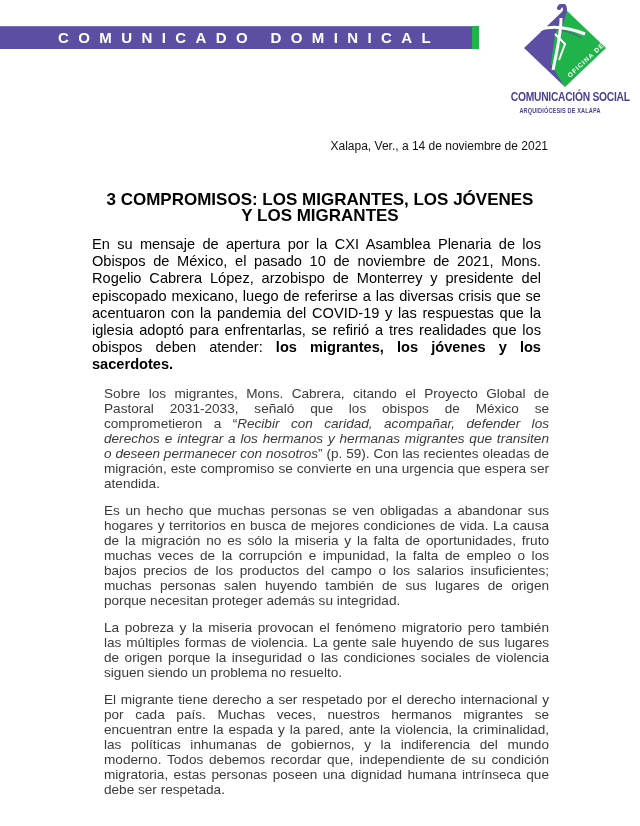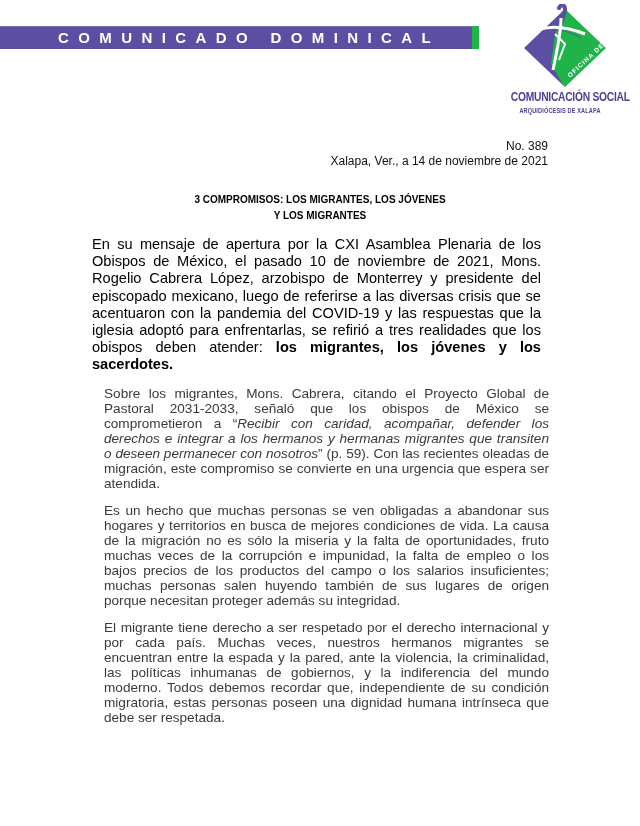--- a/index.html
+++ b/index.html
@@ -93,21 +93,21 @@
       color: #111;
     }
     
     .heading {
       position: absolute;
       left: 60px;
       top: 192px;
       width: 520px;
       text-align: center;
       font-weight: bold;
-      font-size: 10px;
+      font-size: 17px;
       line-height: 16px;
       color: #000;
     }
     
     .body-col {
       position: absolute;
       left: 92px;
       top: 236px;
       width: 457px;
     }
@@ -148,30 +148,30 @@
     <path d="M46,14 C46,30 42,46 38,66" stroke="#ffffff" stroke-width="3" fill="none"></path>
     <path d="M40,30 L50,40 L44,56" stroke="#ffffff" stroke-width="2" fill="none"></path>
 
     <text x="0" y="0" transform="translate(55,74) rotate(-43)" font-family="Liberation Sans, sans-serif" font-size="6.5" font-weight="bold" fill="#ffffff" letter-spacing="1">OFICINA DE</text>
   </svg>
 </div>
 <div class="logo-name">COMUNICACIÓN SOCIAL</div>
 <div class="logo-sub">ARQUIDIÓCESIS DE XALAPA</div>
 
 <div class="meta">
-  <div>No. 389</div>
   <div>Xalapa, Ver., a 14 de noviembre de 2021</div>
 </div>
 
 <div class="heading">
   <div>3 COMPROMISOS: LOS MIGRANTES, LOS JÓVENES</div>
   <div>Y LOS MIGRANTES</div>
 </div>
 
 <div class="body-col">
   <p class="lead"><span>En su mensaje de apertura por la CXI Asamblea Plenaria de los Obispos de México, el pasado 10 de noviembre de 2021, Mons. Rogelio Cabrera López, arzobispo de Monterrey y presidente del episcopado mexicano, luego de referirse a las diversas crisis que se acentuaron con la pandemia del COVID-19 y las respuestas que la iglesia adoptó para enfrentarlas, se refirió a tres realidades que los obispos deben atender: </span><b>los migrantes, los jóvenes y los sacerdotes.</b></p>
 
   <p class="para"><span>Sobre los migrantes, Mons. Cabrera, citando el Proyecto Global de Pastoral 2031-2033, señaló que los obispos de México se comprometieron a “</span><i>Recibir con caridad, acompañar, defender los derechos e integrar a los hermanos y hermanas migrantes que transiten o deseen permanecer con nosotros</i><span>” (p. 59). Con las recientes oleadas de migración, este compromiso se convierte en una urgencia que espera ser atendida.</span></p>
 
   <p class="para">Es un hecho que muchas personas se ven obligadas a abandonar sus hogares y territorios en busca de mejores condiciones de vida. La causa de la migración no es sólo la miseria y la falta de oportunidades, fruto muchas veces de la corrupción e impunidad, la falta de empleo o los bajos precios de los productos del campo o los salarios insuficientes; muchas personas salen huyendo también de sus lugares de origen porque necesitan proteger además su integridad.</p>
+  <p class="para">La pobreza y la miseria provocan el fenómeno migratorio pero también las múltiples formas de violencia. La gente sale huyendo de sus lugares de origen porque la inseguridad o las condiciones sociales de violencia siguen siendo un problema no resuelto.</p>
   <p class="para">El migrante tiene derecho a ser respetado por el derecho internacional y por cada país. Muchas veces, nuestros hermanos migrantes se encuentran entre la espada y la pared, ante la violencia, la criminalidad, las políticas inhumanas de gobiernos, y la indiferencia del mundo moderno. Todos debemos recordar que, independiente de su condición migratoria, estas personas poseen una dignidad humana intrínseca que debe ser respetada.</p>
 
 </div>
 
 </body></html>

